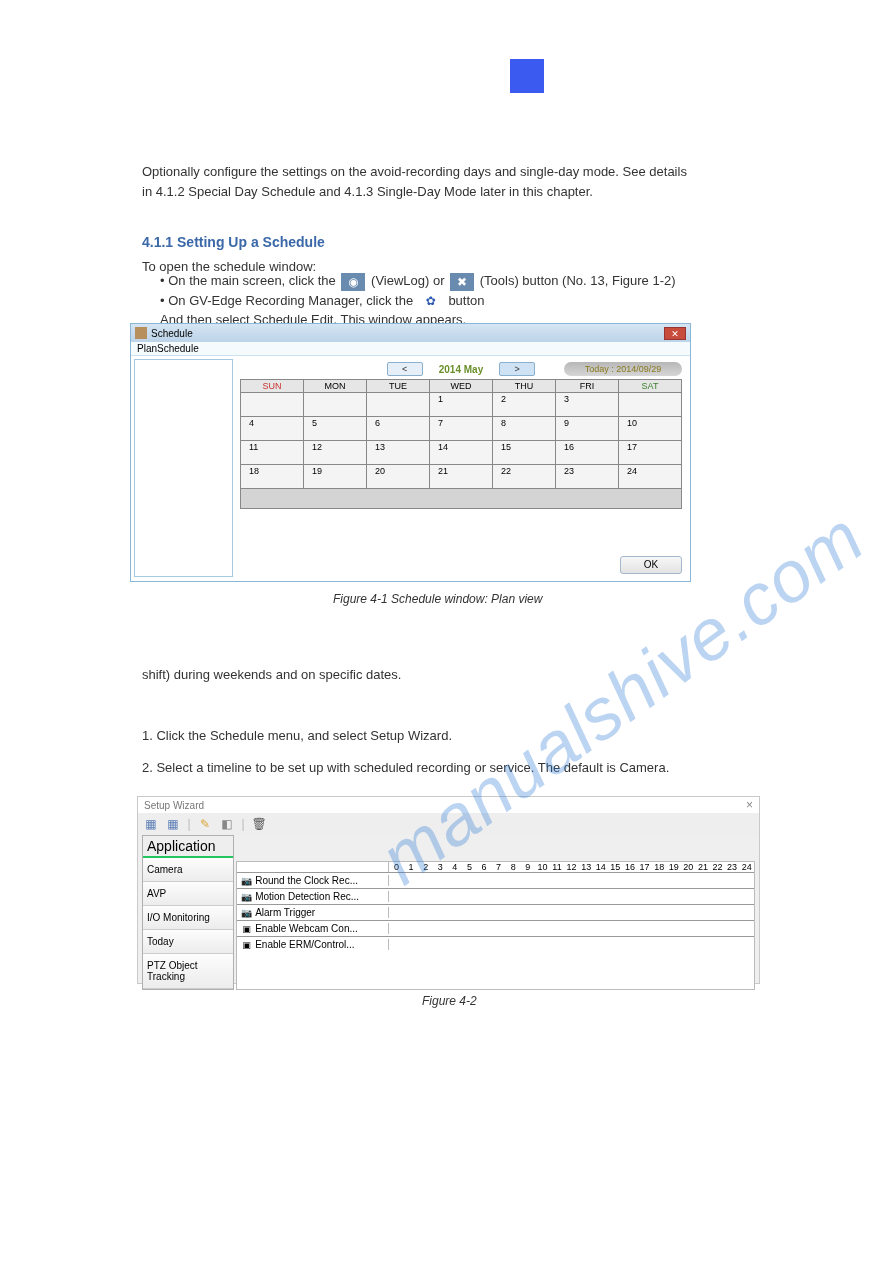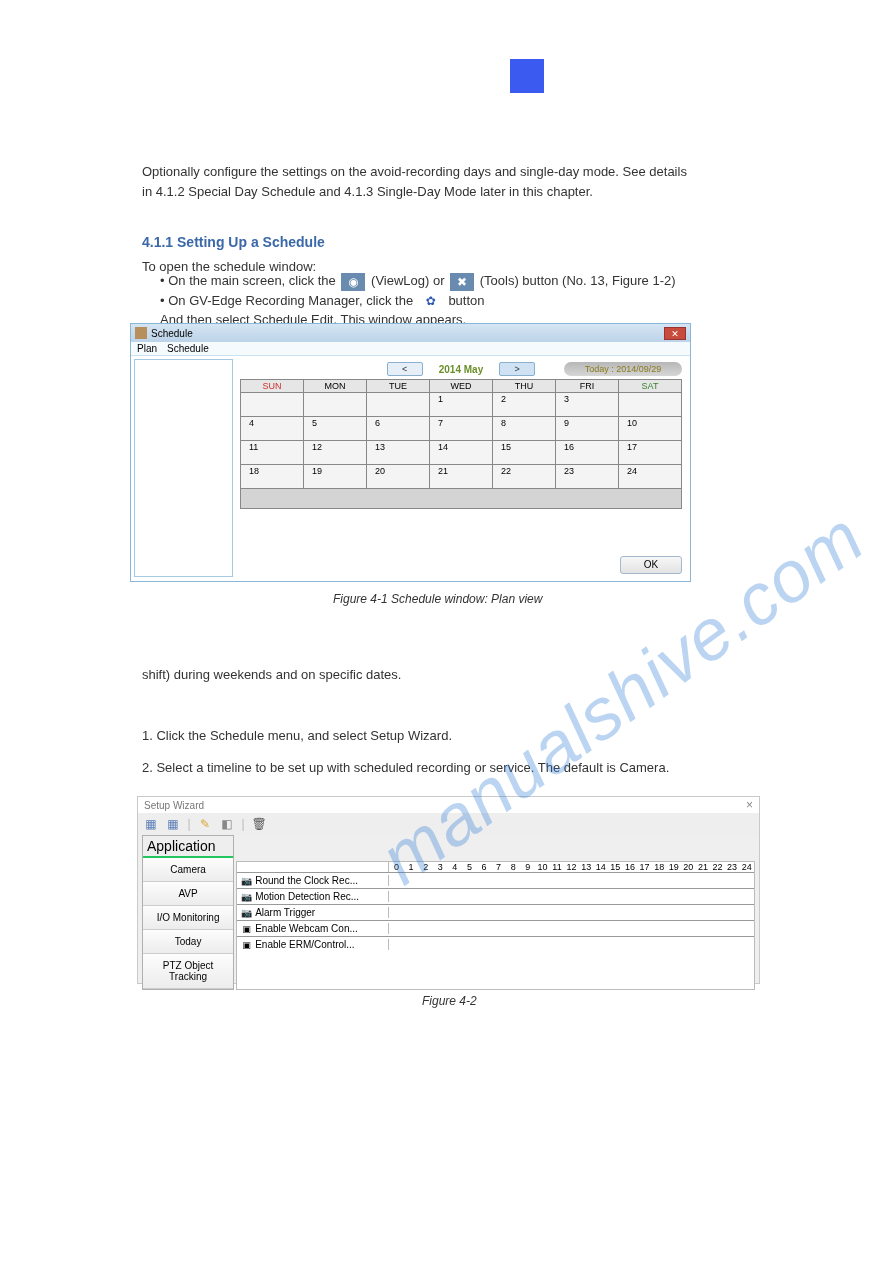--- a/index.html
+++ b/index.html
@@ -99,21 +99,20 @@
     line-height: 13px;
     border: 1px solid #933;
   }
   .win-menu {
     height: 14px;
     padding: 0 6px;
     font-size: 10px;
     border-bottom: 1px solid #cbe2f2;
     background: #f5fafd;
     display: flex;
-    gap: 10px;
     align-items: center;
   }
   .sched-body {
     display: flex;
     height: 224px;
   }
   .sched-sidebar {
     width: 99px;
     border: 1px solid #a6c9e2;
     margin: 3px;
@@ -248,21 +247,21 @@
     background: #fff;
   }
   .wiz-apps-hdr {
     font-size: 14px;
     padding: 2px 4px;
     border-bottom: 2px solid #22c55e;
     background: #eee;
   }
   .wiz-tab {
     padding: 6px 4px;
-    text-align: center;
+    text-align: left;
     border-bottom: 1px solid #ccc;
     background: linear-gradient(#fdfdfd,#ececec);
     font-size: 10px;
   }
   .wiz-table {
     border: 1px solid #bbb;
     margin-left: 2px;
     flex: 1;
     background: #fff;
     margin-top: 26px;

